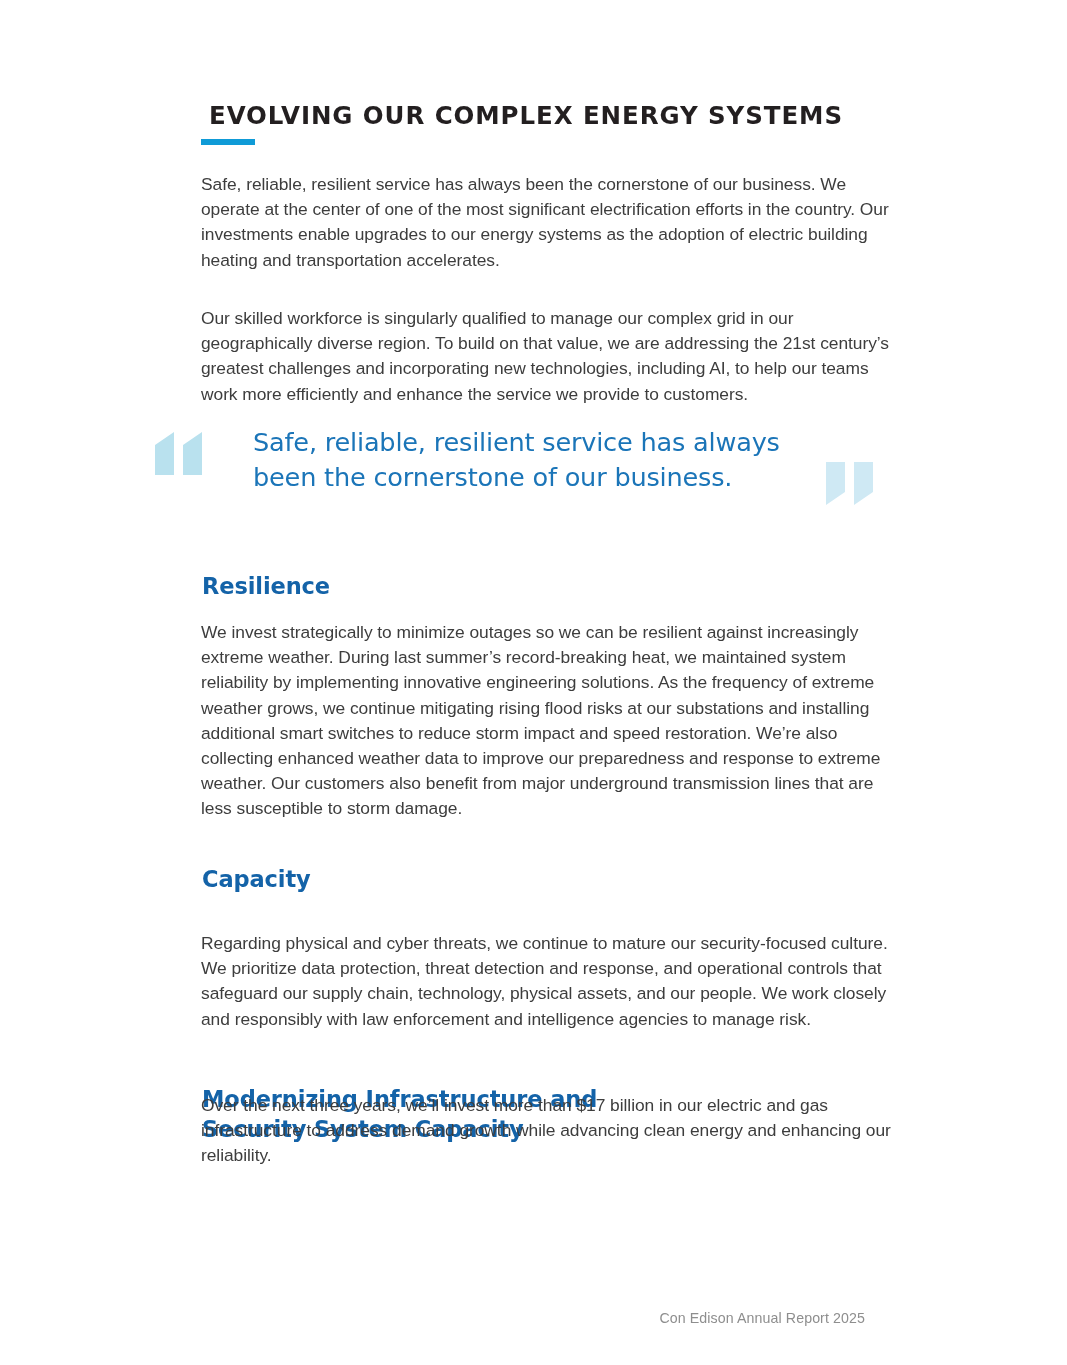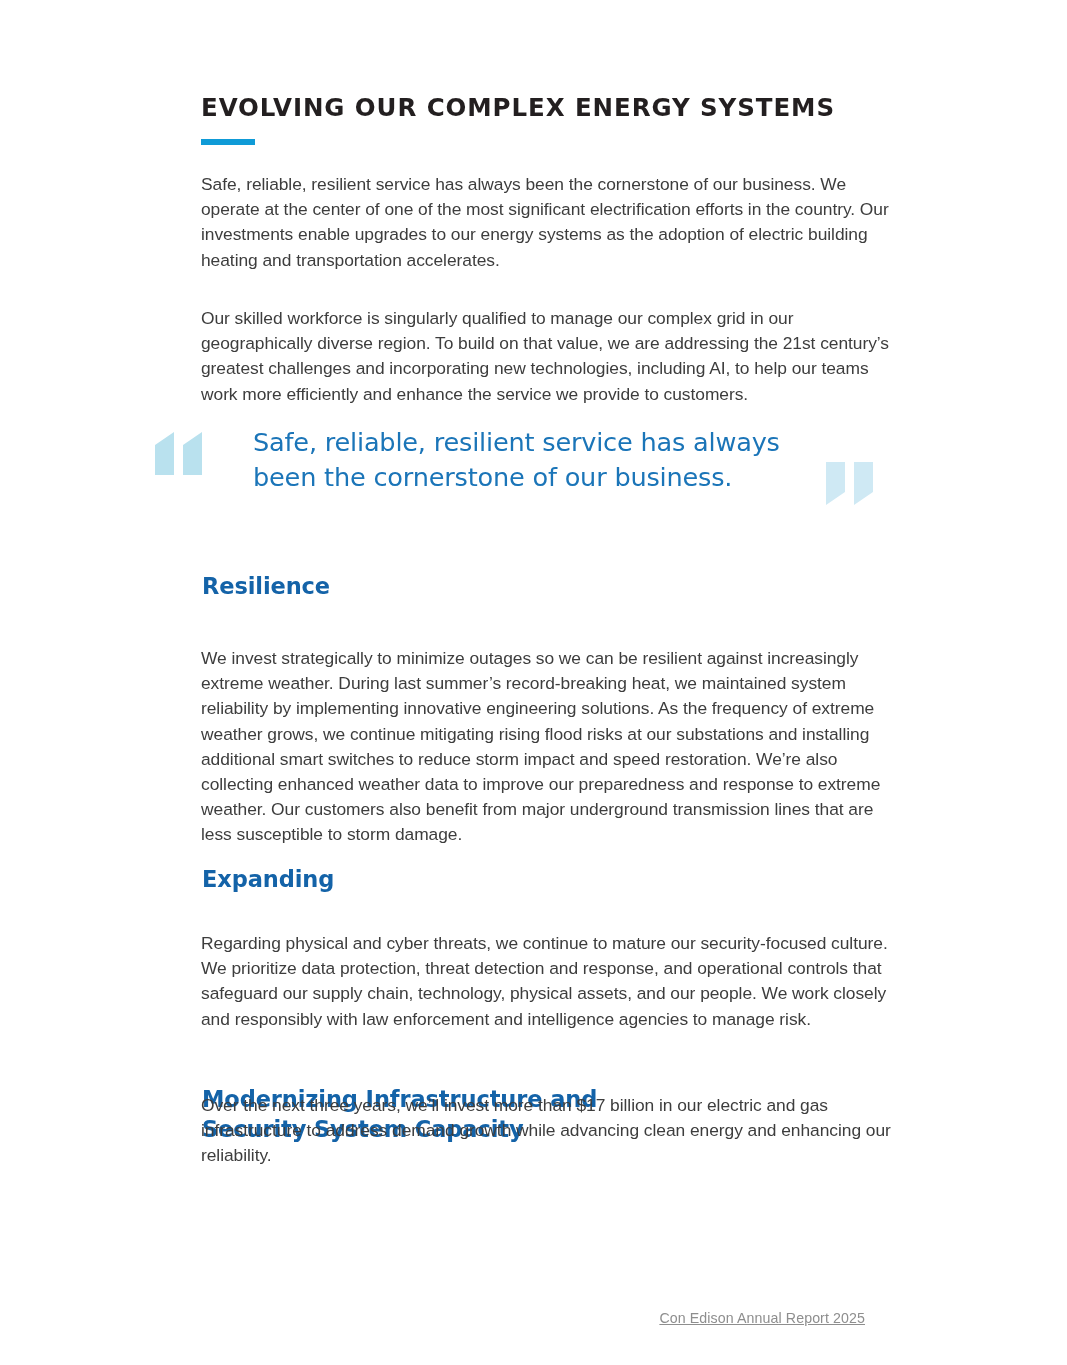--- a/index.html
+++ b/index.html
@@ -26,21 +26,21 @@
     left: 201px;
     top: 0;
     width: 692px;
   }
 
   
   .doc-title {
     position: absolute;
     left: 0;
     top: 93px;
-    margin: 0;
+    margin: 8px;
     font-size: 24.5px;
     font-weight: 700;
     letter-spacing: 0.92px;
     color: #231f20;
     text-transform: uppercase;
     font-family: "DejaVu Sans", sans-serif;
     white-space: nowrap;
   }
 
   .accent-rule {
@@ -131,37 +131,36 @@
     font-weight: 700;
     color: #1463a8;
     font-family: "DejaVu Sans", sans-serif;
     letter-spacing: -0.1px;
   }
 
   .h-resilience  { top: 570px; }
   .h-security    { top: 863px; }
   .h-modernizing { top: 1083px; width: 480px; }
 
-  .p-resilience  { top: 646px; }
+  .p-resilience  { top: 620px; }
   .p-security    { top: 907px; margin-top: 24px; }
   .p-modernizing { top: 1093px; }
 
   
   .footer {
     position: absolute;
     left: 0;
     top: 1310px;
     width: 664px;
     margin: 0;
     text-align: right;
     font-size: 14.2px;
     color: #8e8e8e;
     font-family: "Liberation Sans", sans-serif;
     letter-spacing: 0.1px;
-    text-decoration: underline;
   }
 </style>
 </head>
 <body>
 
 <div class="page">
   <div class="content">
 
     <h1 class="doc-title">EVOLVING OUR COMPLEX ENERGY SYSTEMS</h1>
 
@@ -179,21 +178,21 @@
       <p class="quote-text">Safe, reliable, resilient service has always been the cornerstone of our business.</p>
       <div class="quote-close">
         <span class="qmark"></span>
         <span class="qmark"></span>
       </div>
     </div>
 
     <h2 class="section-heading h-resilience">Resilience</h2>
     <p class="body-p p-resilience">We invest strategically to minimize outages so we can be resilient against increasingly extreme weather. During last summer’s record-breaking heat, we maintained system reliability by implementing innovative engineering solutions. As the frequency of extreme weather grows, we continue mitigating rising flood risks at our substations and installing additional smart switches to reduce storm impact and speed restoration. We’re also collecting enhanced weather data to improve our preparedness and response to extreme weather. Our customers also benefit from major underground transmission lines that are less susceptible to storm damage.</p>
 
-    <h2 class="section-heading h-security">Expanding</h2>
+    <h2 class="section-heading h-security">Capacity</h2>
     <p class="body-p p-security">Regarding physical and cyber threats, we continue to mature our security-focused culture. We prioritize data protection, threat detection and response, and operational controls that safeguard our supply chain, technology, physical assets, and our people. We work closely and responsibly with law enforcement and intelligence agencies to manage risk.</p>
 
     <h2 class="section-heading h-modernizing">Modernizing Infrastructure and Security System Capacity</h2>
     <p class="body-p p-modernizing">Over the next three years, we’ll invest more than $17 billion in our electric and gas infrastructure to address demand growth while advancing clean energy and enhancing our reliability.</p>
 
     <p class="footer">Con Edison Annual Report 2025</p>
 
   </div>
 </div>
 

